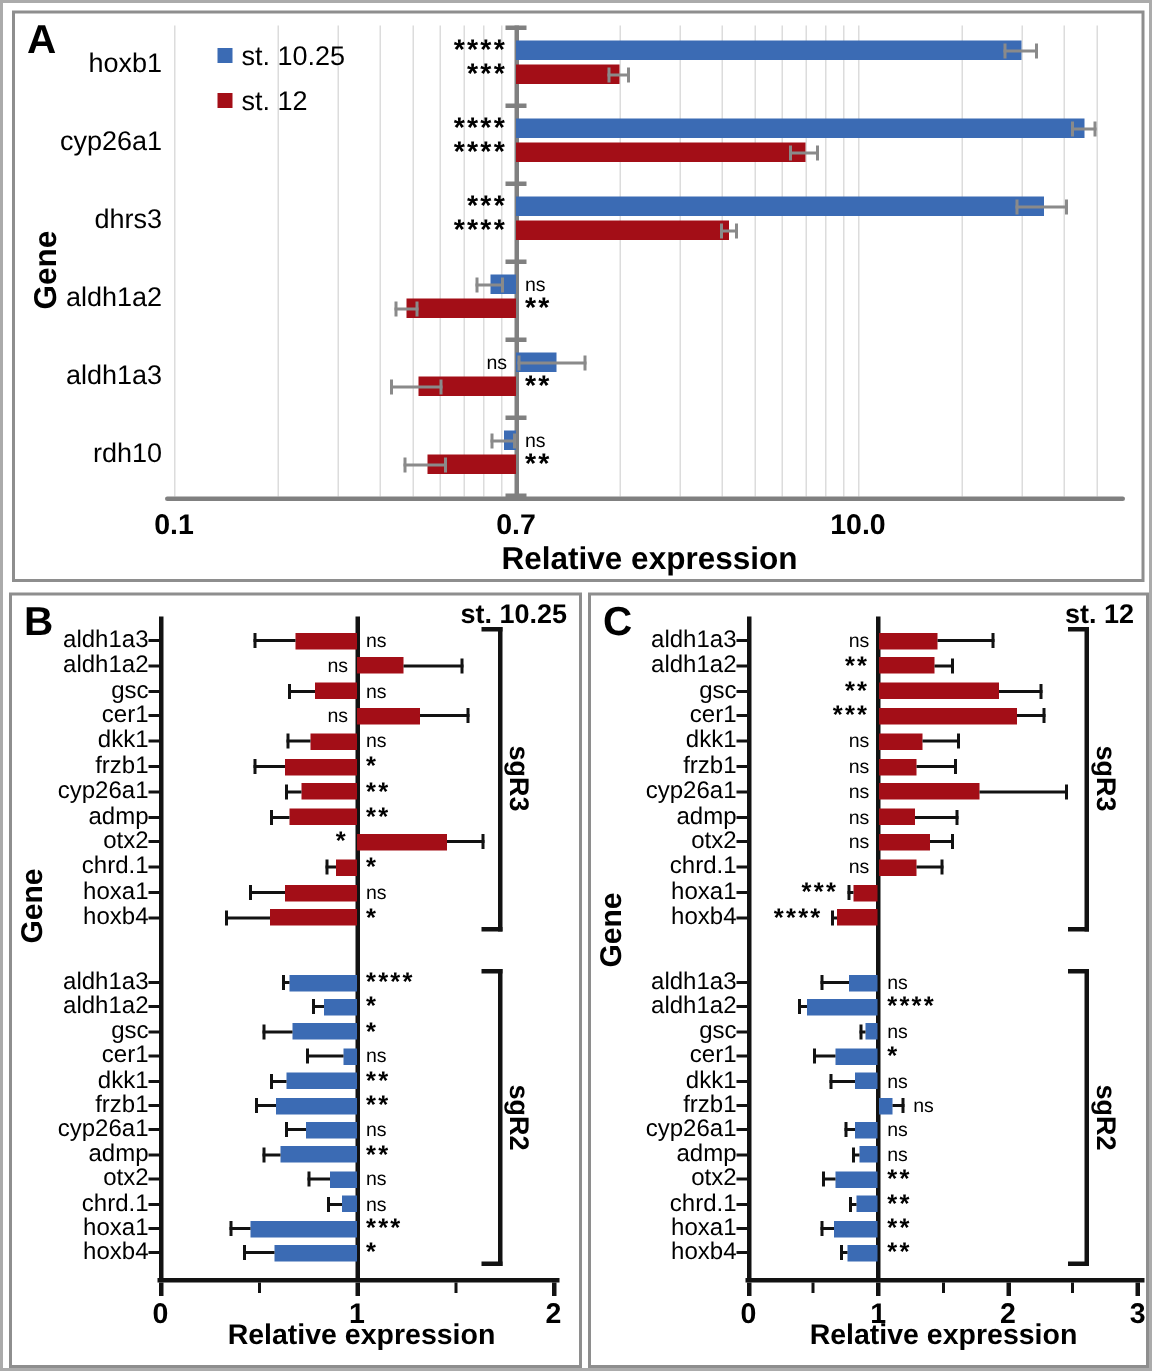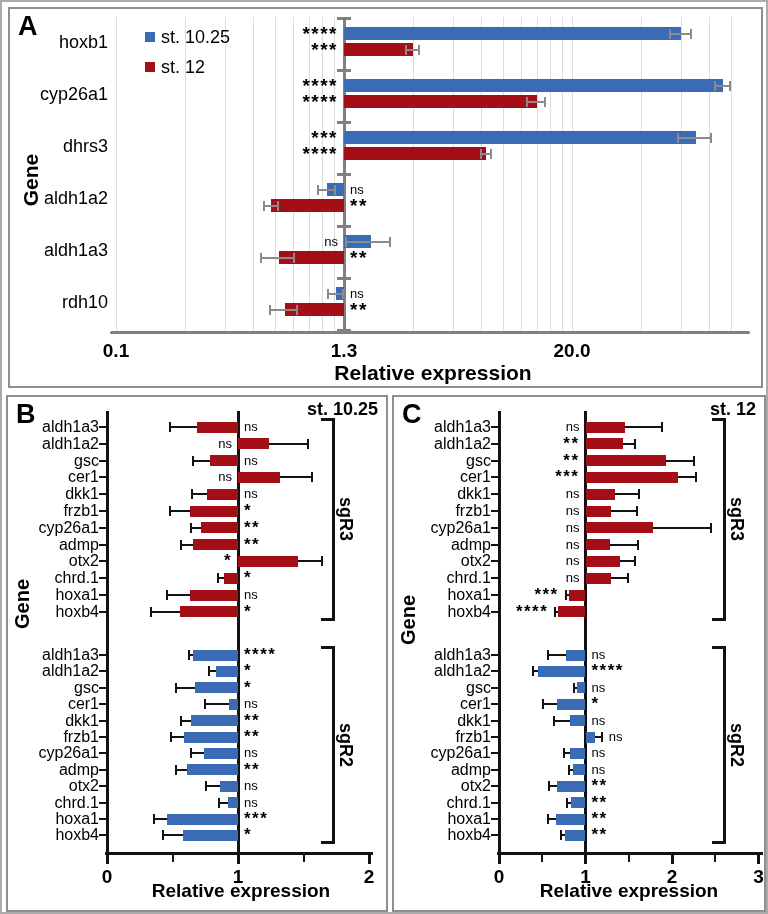--- a/index.html
+++ b/index.html
@@ -74,22 +74,22 @@
         <div class="abs" style="left: 332.5px; top: 8px; width: 3px; height: 314px; background: rgb(128, 128, 128);"></div>
         <div class="abs" style="left: 327px; top: 8px; width: 14px; height: 3px; background: rgb(128, 128, 128);"></div>
         <div class="abs" style="left: 327px; top: 60px; width: 14px; height: 3px; background: rgb(128, 128, 128);"></div>
         <div class="abs" style="left: 327px; top: 112px; width: 14px; height: 3px; background: rgb(128, 128, 128);"></div>
         <div class="abs" style="left: 327px; top: 164px; width: 14px; height: 3px; background: rgb(128, 128, 128);"></div>
         <div class="abs" style="left: 327px; top: 216px; width: 14px; height: 3px; background: rgb(128, 128, 128);"></div>
         <div class="abs" style="left: 327px; top: 268px; width: 14px; height: 3px; background: rgb(128, 128, 128);"></div>
         <div class="abs" style="left: 327px; top: 320px; width: 14px; height: 3px; background: rgb(128, 128, 128);"></div>
         <div class="abs" style="left: 100px; top: 322px; width: 640px; height: 3px; background: rgb(128, 128, 128); border-radius: 2px;"></div>
         <div class="abs" style="left: 66px; top: 331px; width: 80px; text-align: center; font-weight: bold; font-size: 19px;">0.1</div>
-        <div class="abs" style="left: 294px; top: 331px; width: 80px; text-align: center; font-weight: bold; font-size: 19px;">1.3</div>
-        <div class="abs" style="left: 522px; top: 331px; width: 80px; text-align: center; font-weight: bold; font-size: 19px;">20.0</div>
+        <div class="abs" style="left: 294px; top: 331px; width: 80px; text-align: center; font-weight: bold; font-size: 19px;">0.7</div>
+        <div class="abs" style="left: 522px; top: 331px; width: 80px; text-align: center; font-weight: bold; font-size: 19px;">10.0</div>
         <div class="abs" style="left: 6px; top: 21.5px; width: 92px; text-align: right; font-size: 18px; line-height: 22px;">hoxb1</div>
         <div class="abs" style="left: 334px; top: 18px; width: 336.784px; height: 13px; background: rgb(59, 107, 180);"></div>
         <div class="abs" style="left: 658.5px; top: 23.5px; width: 23.2102px; height: 2px; background: rgb(138, 138, 138);"></div>
         <div class="abs" style="left: 658.5px; top: 19.5px; width: 2px; height: 10px; background: rgb(138, 138, 138);"></div>
         <div class="abs" style="left: 679.71px; top: 19.5px; width: 2px; height: 10px; background: rgb(138, 138, 138);"></div>
         <div class="abs" style="white-space: nowrap; font-weight: bold; font-size: 19px; letter-spacing: 1.5px; line-height: 16px; top: 16.5px; width: 90px; left: 238px; text-align: right;">****</div>
         <div class="abs" style="left: 334px; top: 34px; width: 68.6348px; height: 13px; background: rgb(163, 14, 23);"></div>
         <div class="abs" style="left: 394.915px; top: 39.5px; width: 14.8808px; height: 2px; background: rgb(138, 138, 138);"></div>
         <div class="abs" style="left: 394.915px; top: 35.5px; width: 2px; height: 10px; background: rgb(138, 138, 138);"></div>
         <div class="abs" style="left: 407.796px; top: 35.5px; width: 2px; height: 10px; background: rgb(138, 138, 138);"></div>

